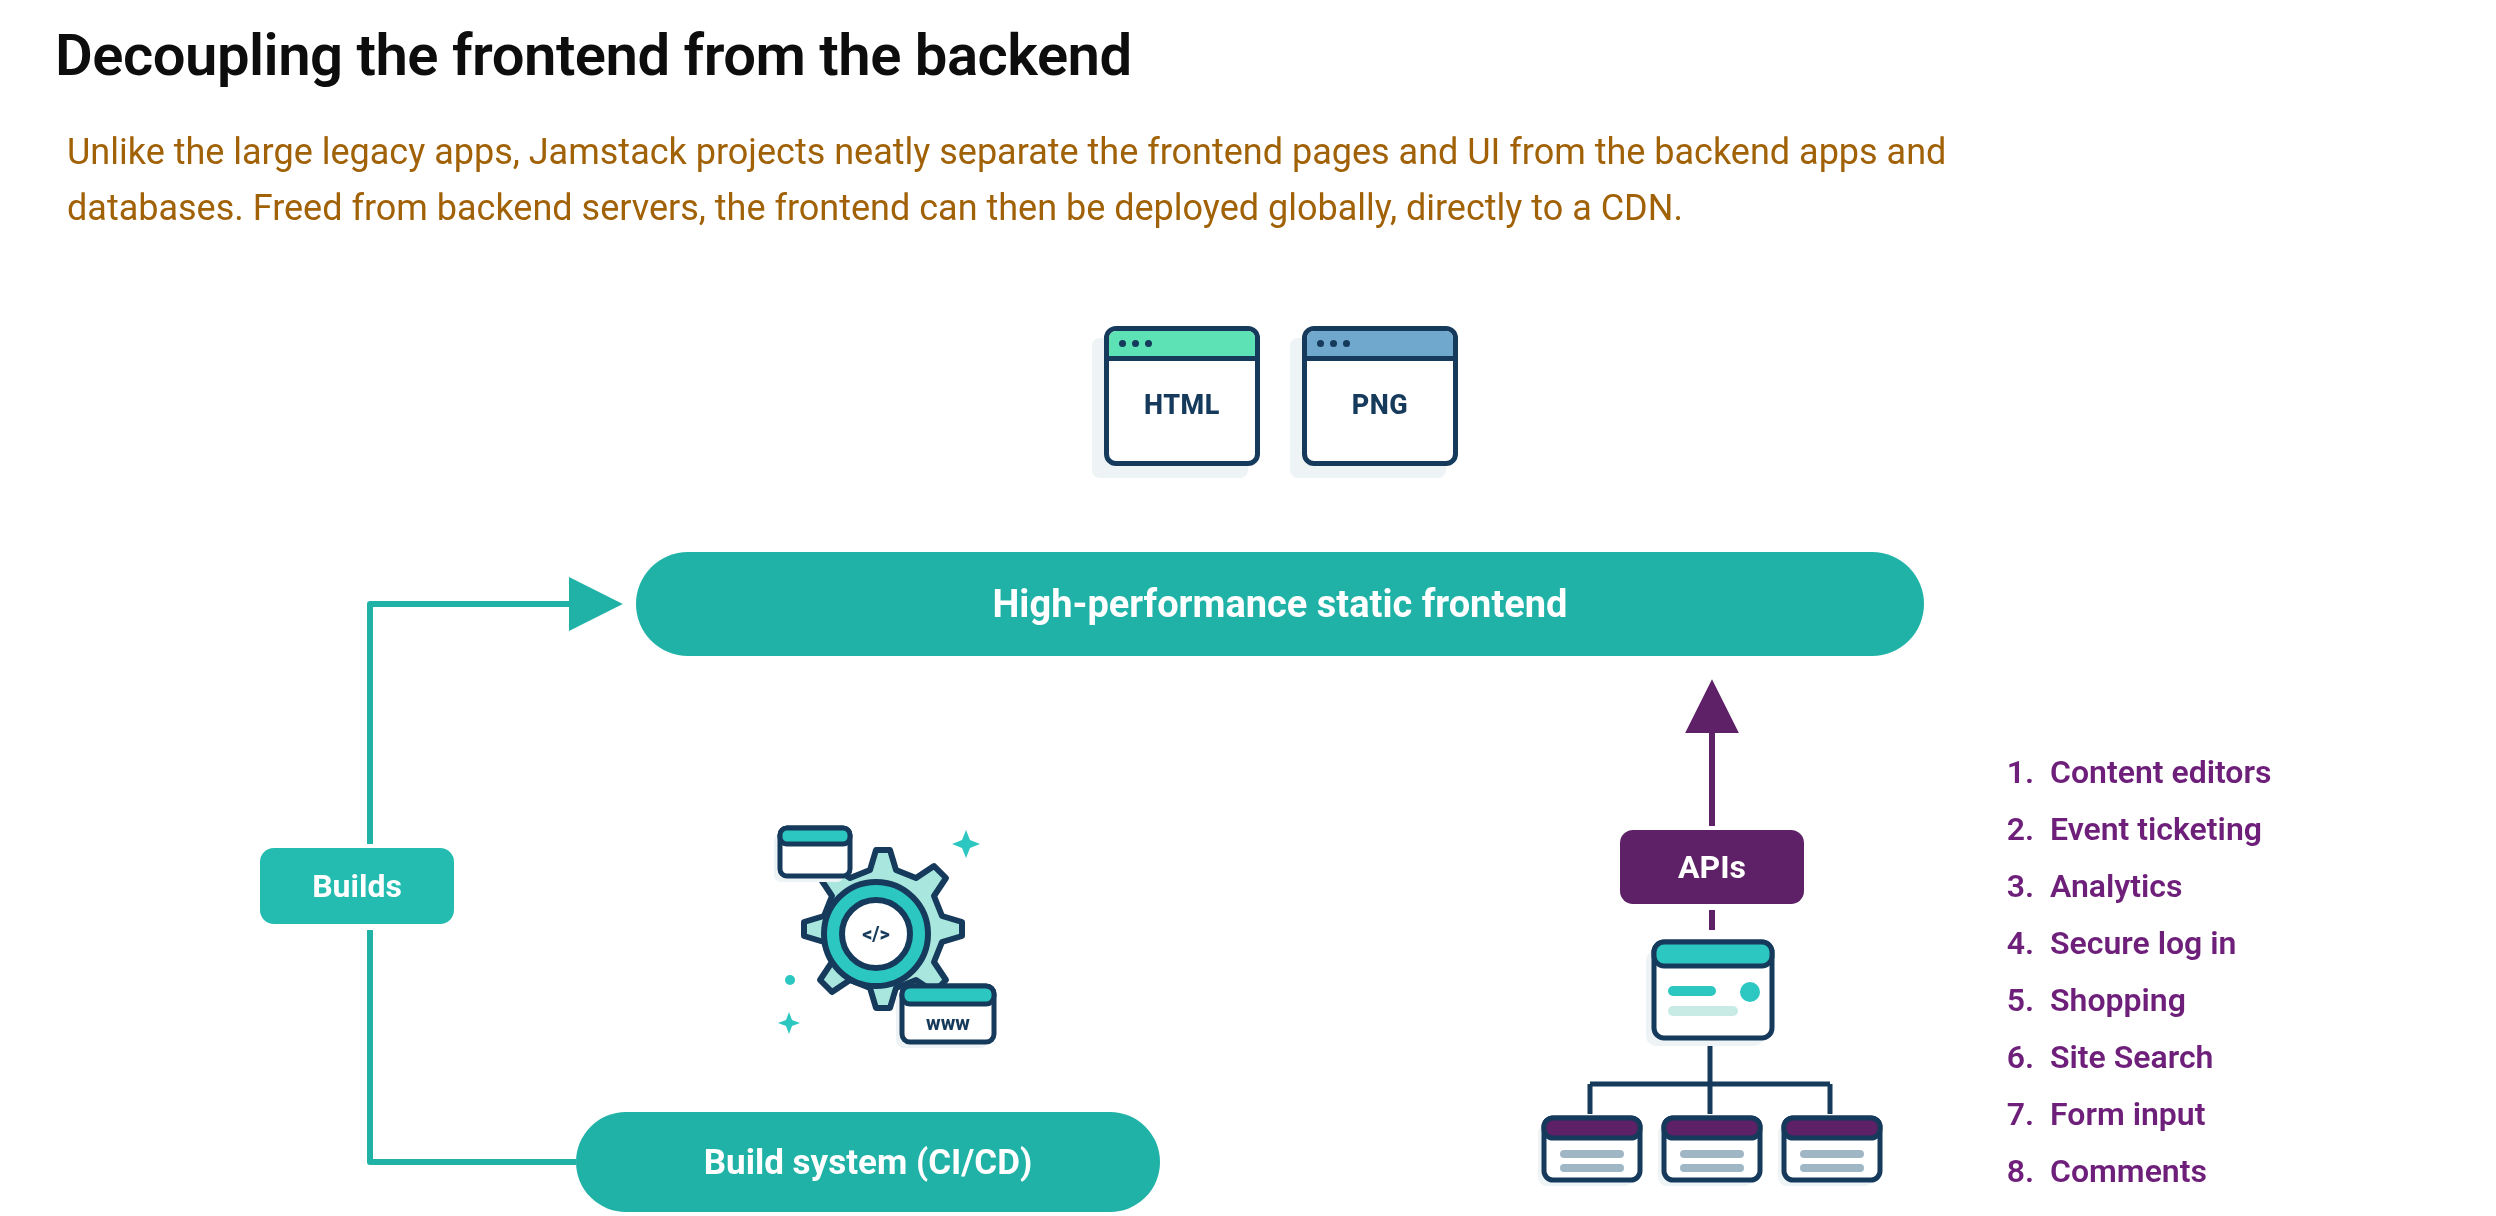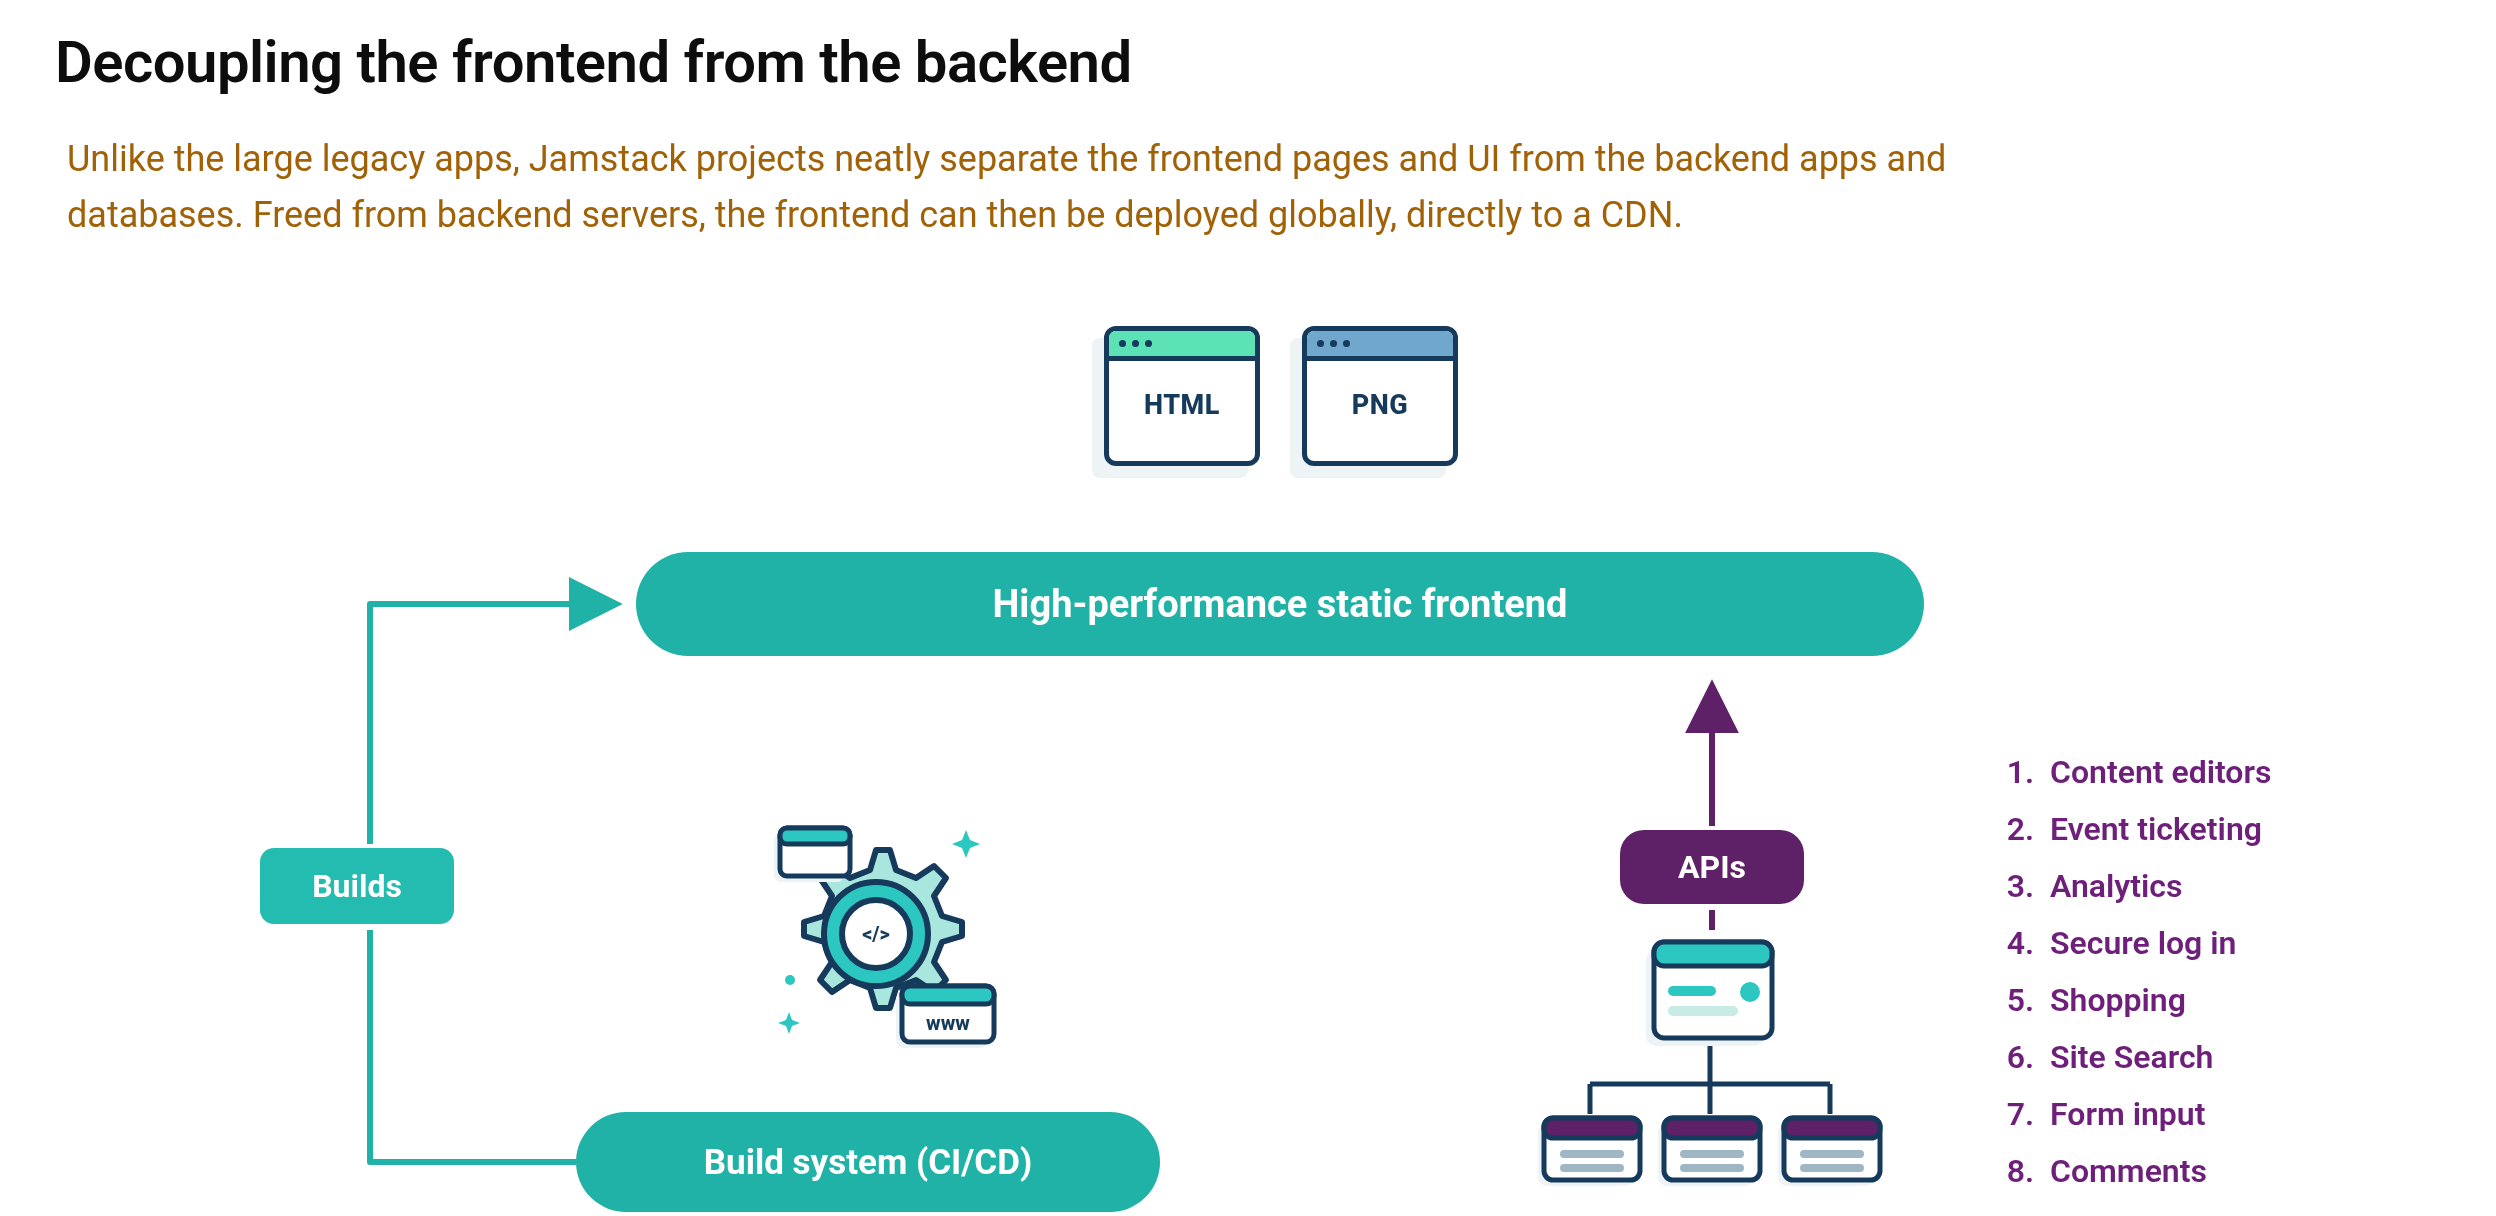--- a/index.html
+++ b/index.html
@@ -7,21 +7,21 @@
     padding: 0;
     background: #ffffff;
     font-family: -apple-system, BlinkMacSystemFont, "Segoe UI", Roboto, "Helvetica Neue", Arial, sans-serif;
     color: #1a1a1a;
   }
   .page {
     width: 2496px;
     height: 1216px;
     position: relative;
     box-sizing: border-box;
-    padding: 28px 55px;
+    padding: 21px 55px;
   }
   h1.heading {
     font-size: 58px;
     font-weight: 600;
     margin: 0 0 36px 0;
     letter-spacing: -0.5px;
     color: #0d0d0d;
   }
   p.intro {
     font-size: 36px;
@@ -137,21 +137,21 @@
   }
 
   
   .apis-badge {
     position: absolute;
     left: 1620px;
     top: 830px;
     width: 184px;
     height: 74px;
     background: #5e2167;
-    border-radius: 24px;
+    border-radius: 13px;
     color: #ffffff;
     font-weight: 700;
     font-size: 32px;
     display: flex;
     align-items: center;
     justify-content: center;
   }
 
   
   svg.connectors {

